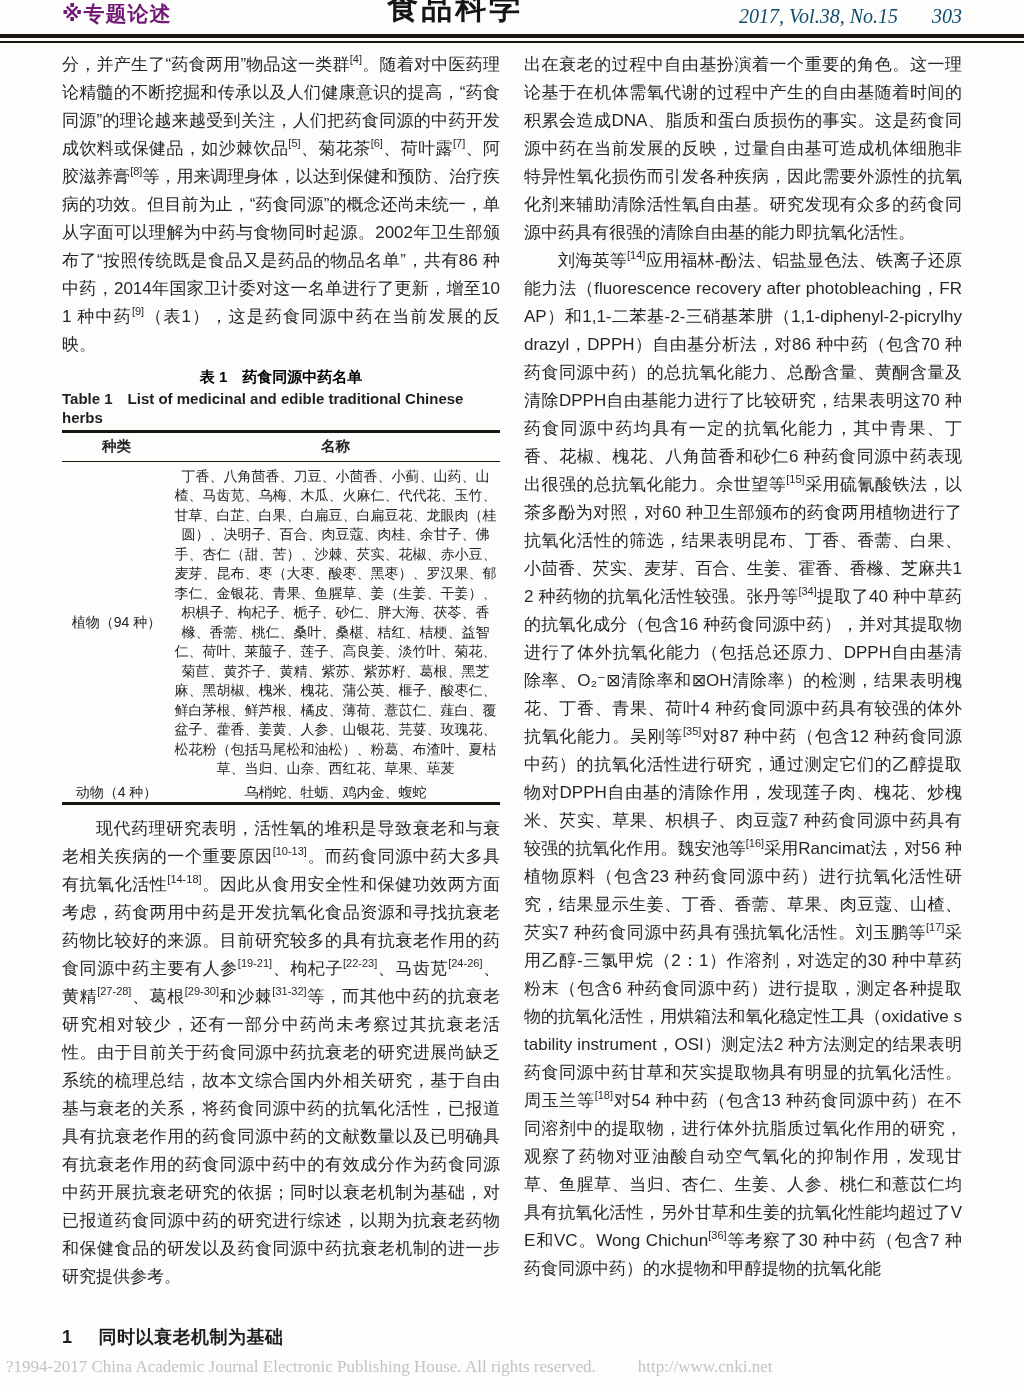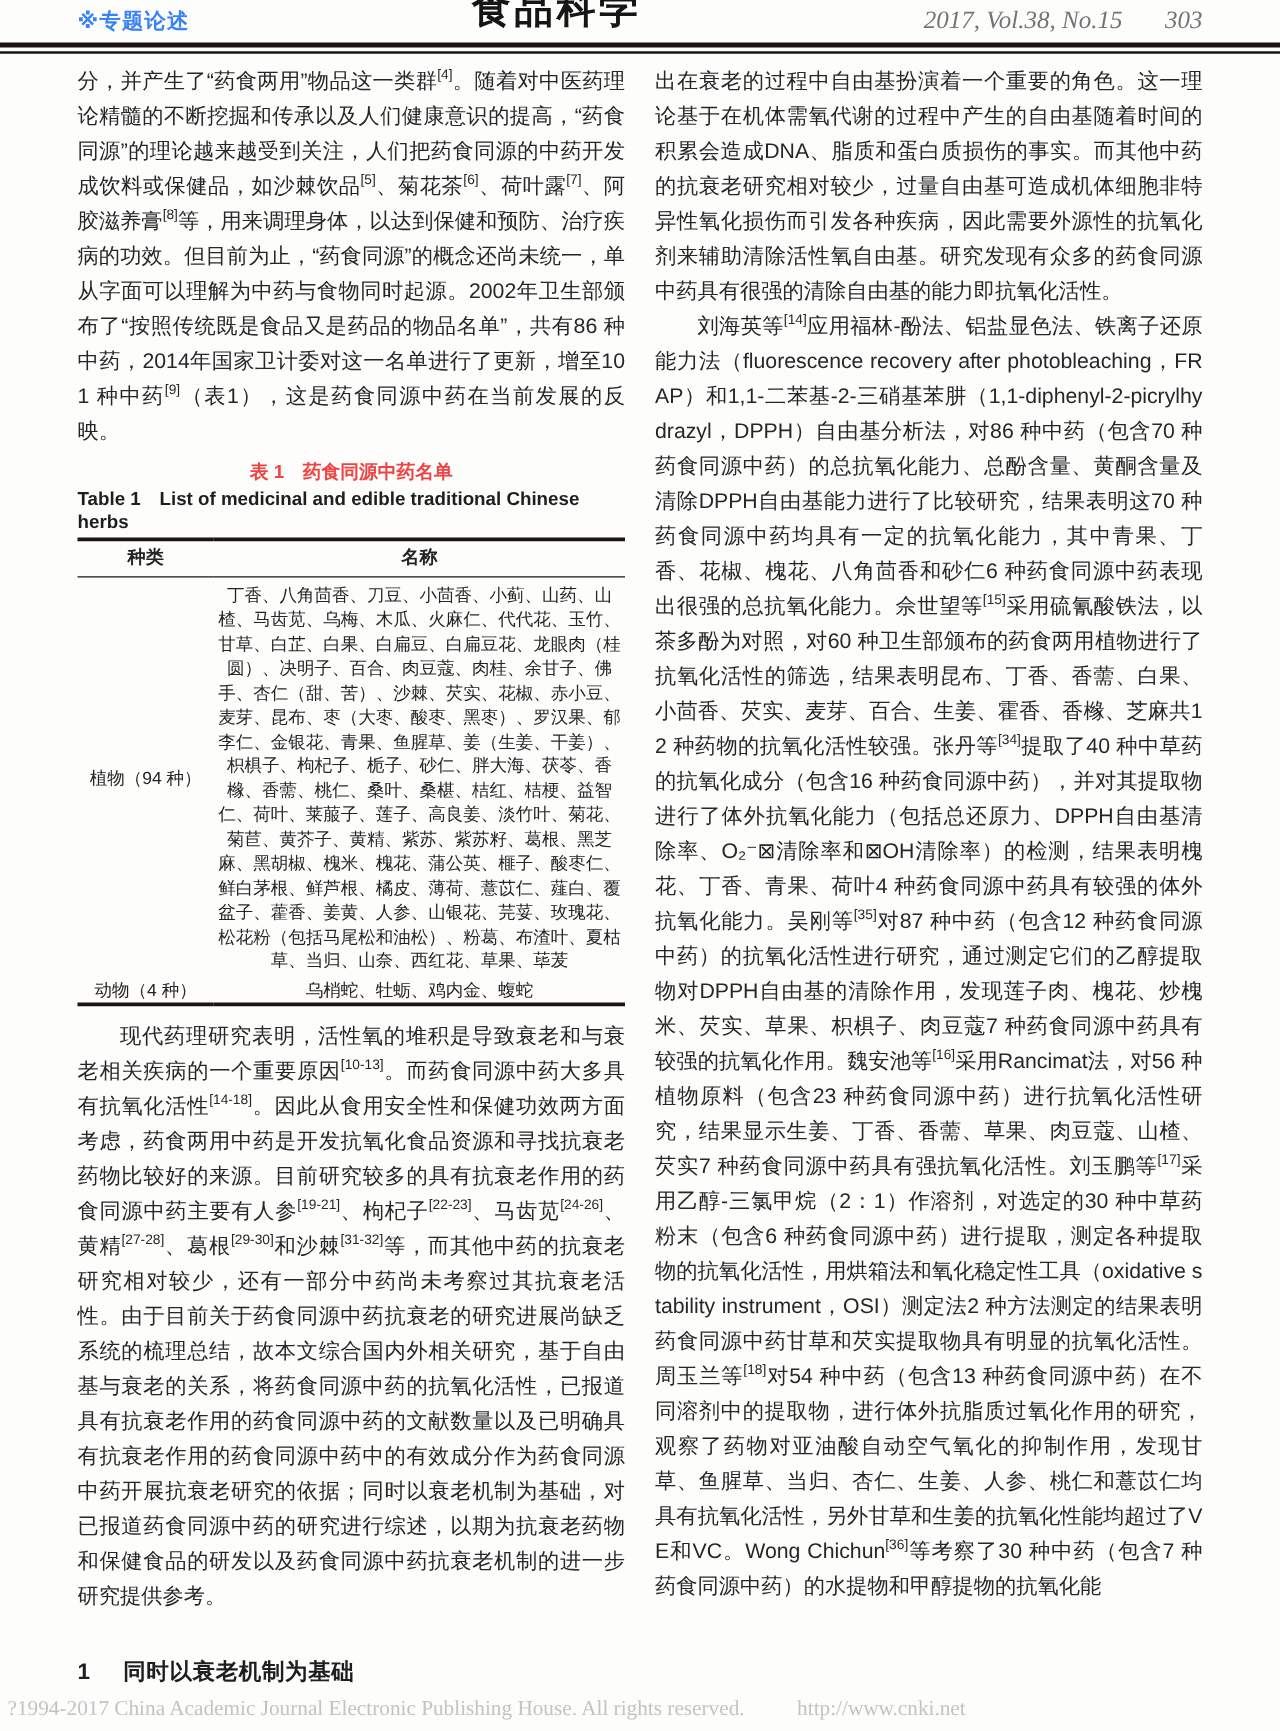--- a/index.html
+++ b/index.html
@@ -9,48 +9,48 @@
     background:#fdfdfc;
     overflow:hidden;
     color:#222;
     font-family:"Liberation Sans","DejaVu Sans",sans-serif;
   }
   
   .runhead{
     display:flex;align-items:flex-end;justify-content:space-between;
     padding:8px 62px 6px 62px;height:34px;box-sizing:border-box;
   }
-  .runhead .left{font-size:17px;font-weight:700;letter-spacing:1px;color:#3b82f6;}
+  .runhead .left{font-size:21px;font-weight:700;letter-spacing:1px;color:#701a75;}
   .runhead .center{
     font-size:31px;font-weight:900;letter-spacing:3px;color:#151515;
     transform:scaleY(1.05);
   }
   .runhead .right{
     font-family:"Liberation Serif","DejaVu Serif",serif;
-    font-style:italic;font-size:20px;color:#737373;display:flex;gap:34px;
+    font-style:italic;font-size:20px;color:#0c4a6e;display:flex;gap:34px;
   }
   .rules{padding:0 0;}
   .rule-thick{height:4px;background:#1b1512;margin:0 0;}
   .rule-thin{height:2px;background:#1b1512;margin-top:3px;}
   
   .cols{
     display:flex;gap:24px;padding:8px 62px 0 62px;box-sizing:border-box;
   }
   .col{width:438px;}
   .para{
     font-size:17px;line-height:28px;text-align:justify;
     color:#262626;margin:0 0 0 0;
     word-break:break-all;
   }
   .para.indent{text-indent:2em;}
   .para sup{font-size:11px;line-height:0;}
   
   .tablewrap{margin:9px 0 10px 0;}
   .tbl-title-cn{
-    text-align:center;font-size:15px;font-weight:700;color:#ef4444;margin:0 0 3px 0;
+    text-align:center;font-size:15px;font-weight:700;color:#000000;margin:0 0 3px 0;
   }
   .tbl-title-en{
     text-align:left;font-size:15px;font-weight:700;color:#1e1e1e;margin:0 0 4px 0;
   }
   table.tbl{
     width:100%;border-collapse:collapse;
     border-top:3px solid #1b1512;border-bottom:3px solid #1b1512;
     font-size:14px;line-height:19.5px;color:#242424;
   }
   table.tbl thead th{
@@ -123,21 +123,21 @@
 
       <p class="para indent">现代药理研究表明，活性氧的堆积是导致衰老和与衰老相关疾病的一个重要原因<sup>[10-13]</sup>。而药食同源中药大多具有抗氧化活性<sup>[14-18]</sup>。因此从食用安全性和保健功效两方面考虑，药食两用中药是开发抗氧化食品资源和寻找抗衰老药物比较好的来源。目前研究较多的具有抗衰老作用的药食同源中药主要有人参<sup>[19-21]</sup>、枸杞子<sup>[22-23]</sup>、马齿苋<sup>[24-26]</sup>、黄精<sup>[27-28]</sup>、葛根<sup>[29-30]</sup>和沙棘<sup>[31-32]</sup>等，而其他中药的抗衰老研究相对较少，还有一部分中药尚未考察过其抗衰老活性。由于目前关于药食同源中药抗衰老的研究进展尚缺乏系统的梳理总结，故本文综合国内外相关研究，基于自由基与衰老的关系，将药食同源中药的抗氧化活性，已报道具有抗衰老作用的药食同源中药的文献数量以及已明确具有抗衰老作用的药食同源中药中的有效成分作为药食同源中药开展抗衰老研究的依据；同时以衰老机制为基础，对已报道药食同源中药的研究进行综述，以期为抗衰老药物和保健食品的研发以及药食同源中药抗衰老机制的进一步研究提供参考。</p>
 
       <div class="h1">
         <span class="num">1</span><span>同时以衰老机制为基础</span>
       </div>
 
     </div>
 
     <div class="col">
-      <p class="para">出在衰老的过程中自由基扮演着一个重要的角色。这一理论基于在机体需氧代谢的过程中产生的自由基随着时间的积累会造成DNA、脂质和蛋白质损伤的事实。而其他中药的抗衰老研究相对较少，过量自由基可造成机体细胞非特异性氧化损伤而引发各种疾病，因此需要外源性的抗氧化剂来辅助清除活性氧自由基。研究发现有众多的药食同源中药具有很强的清除自由基的能力即抗氧化活性。</p>
+      <p class="para">出在衰老的过程中自由基扮演着一个重要的角色。这一理论基于在机体需氧代谢的过程中产生的自由基随着时间的积累会造成DNA、脂质和蛋白质损伤的事实。这是药食同源中药在当前发展的反映，过量自由基可造成机体细胞非特异性氧化损伤而引发各种疾病，因此需要外源性的抗氧化剂来辅助清除活性氧自由基。研究发现有众多的药食同源中药具有很强的清除自由基的能力即抗氧化活性。</p>
       <p class="para indent">刘海英等<sup>[14]</sup>应用福林-酚法、铝盐显色法、铁离子还原能力法（fluorescence recovery after photobleaching，FRAP）和1,1-二苯基-2-三硝基苯肼（1,1-diphenyl-2-picrylhydrazyl，DPPH）自由基分析法，对86 种中药（包含70 种药食同源中药）的总抗氧化能力、总酚含量、黄酮含量及清除DPPH自由基能力进行了比较研究，结果表明这70 种药食同源中药均具有一定的抗氧化能力，其中青果、丁香、花椒、槐花、八角茴香和砂仁6 种药食同源中药表现出很强的总抗氧化能力。佘世望等<sup>[15]</sup>采用硫氰酸铁法，以茶多酚为对照，对60 种卫生部颁布的药食两用植物进行了抗氧化活性的筛选，结果表明昆布、丁香、香薷、白果、小茴香、芡实、麦芽、百合、生姜、霍香、香橼、芝麻共12 种药物的抗氧化活性较强。张丹等<sup>[34]</sup>提取了40 种中草药的抗氧化成分（包含16 种药食同源中药），并对其提取物进行了体外抗氧化能力（包括总还原力、DPPH自由基清除率、O₂⁻⊠清除率和⊠OH清除率）的检测，结果表明槐花、丁香、青果、荷叶4 种药食同源中药具有较强的体外抗氧化能力。吴刚等<sup>[35]</sup>对87 种中药（包含12 种药食同源中药）的抗氧化活性进行研究，通过测定它们的乙醇提取物对DPPH自由基的清除作用，发现莲子肉、槐花、炒槐米、芡实、草果、枳椇子、肉豆蔻7 种药食同源中药具有较强的抗氧化作用。魏安池等<sup>[16]</sup>采用Rancimat法，对56 种植物原料（包含23 种药食同源中药）进行抗氧化活性研究，结果显示生姜、丁香、香薷、草果、肉豆蔻、山楂、芡实7 种药食同源中药具有强抗氧化活性。刘玉鹏等<sup>[17]</sup>采用乙醇-三氯甲烷（2：1）作溶剂，对选定的30 种中草药粉末（包含6 种药食同源中药）进行提取，测定各种提取物的抗氧化活性，用烘箱法和氧化稳定性工具（oxidative stability instrument，OSI）测定法2 种方法测定的结果表明药食同源中药甘草和芡实提取物具有明显的抗氧化活性。周玉兰等<sup>[18]</sup>对54 种中药（包含13 种药食同源中药）在不同溶剂中的提取物，进行体外抗脂质过氧化作用的研究，观察了药物对亚油酸自动空气氧化的抑制作用，发现甘草、鱼腥草、当归、杏仁、生姜、人参、桃仁和薏苡仁均具有抗氧化活性，另外甘草和生姜的抗氧化性能均超过了VE和VC。Wong Chichun<sup>[36]</sup>等考察了30 种中药（包含7 种药食同源中药）的水提物和甲醇提物的抗氧化能</p>
     </div>
 
   </div>
 
   <div class="footer">
     <span>?1994-2017 China Academic Journal Electronic Publishing House. All rights reserved.</span>
     <span>http://www.cnki.net</span>
   </div>
 

